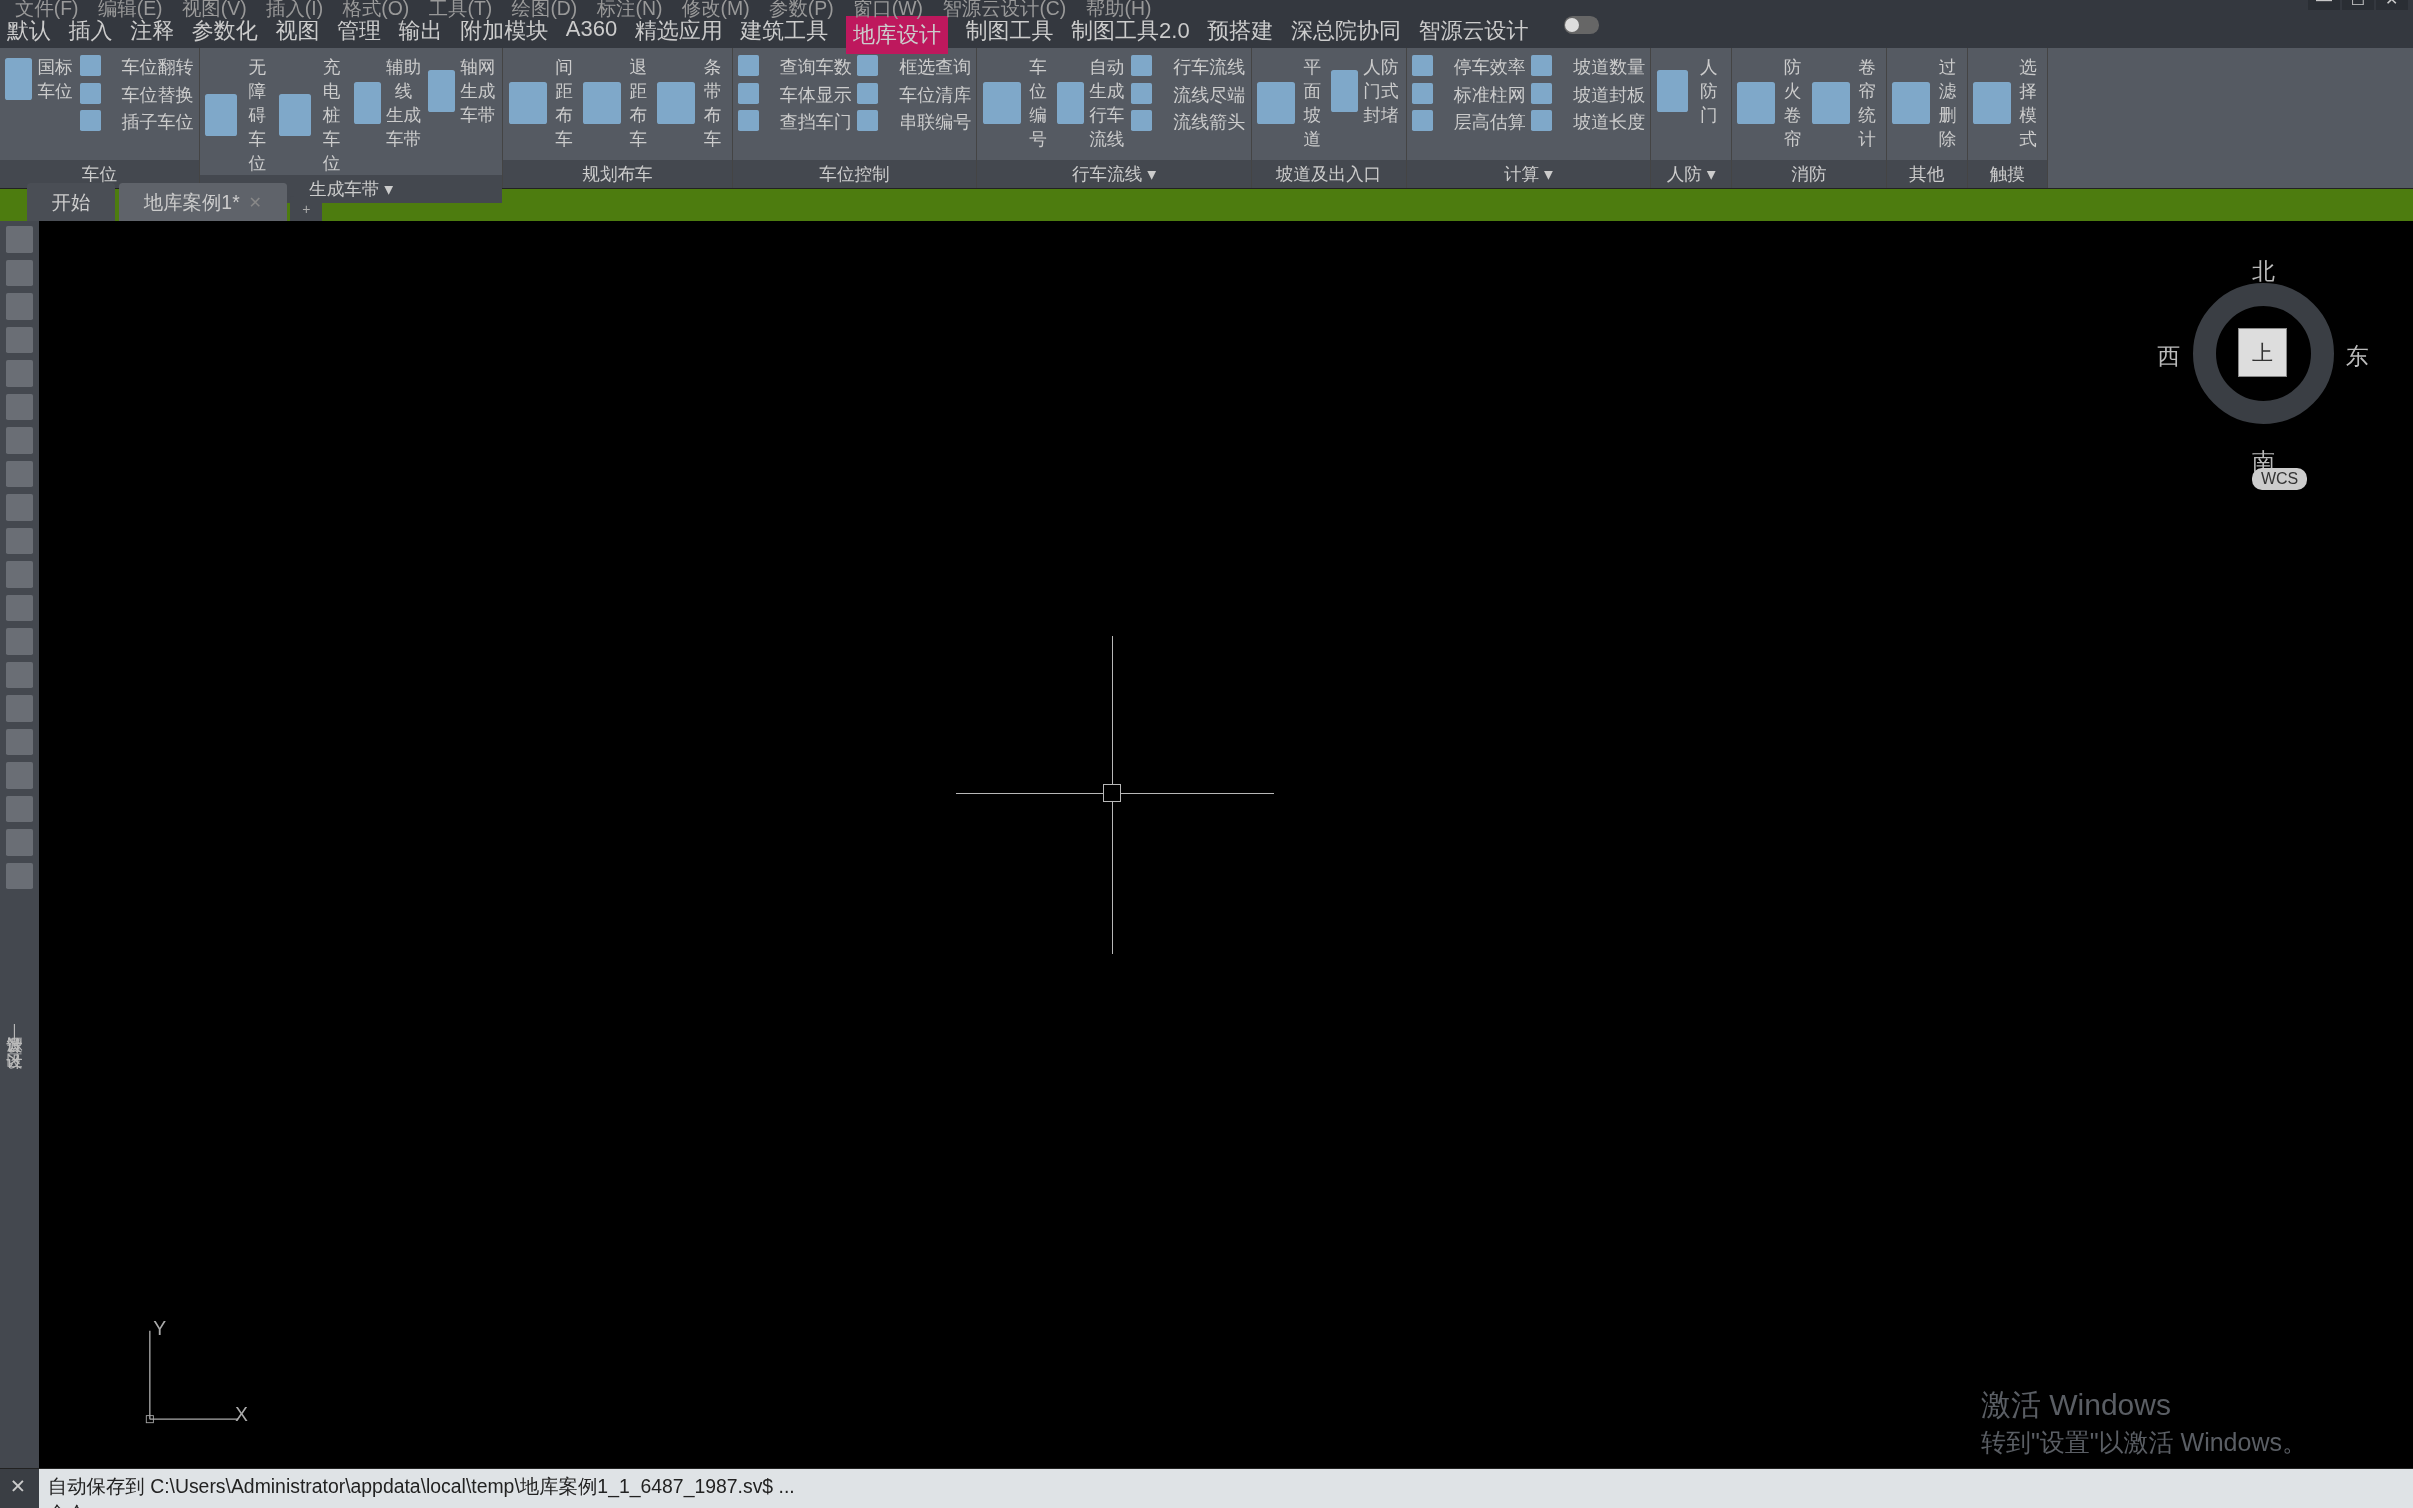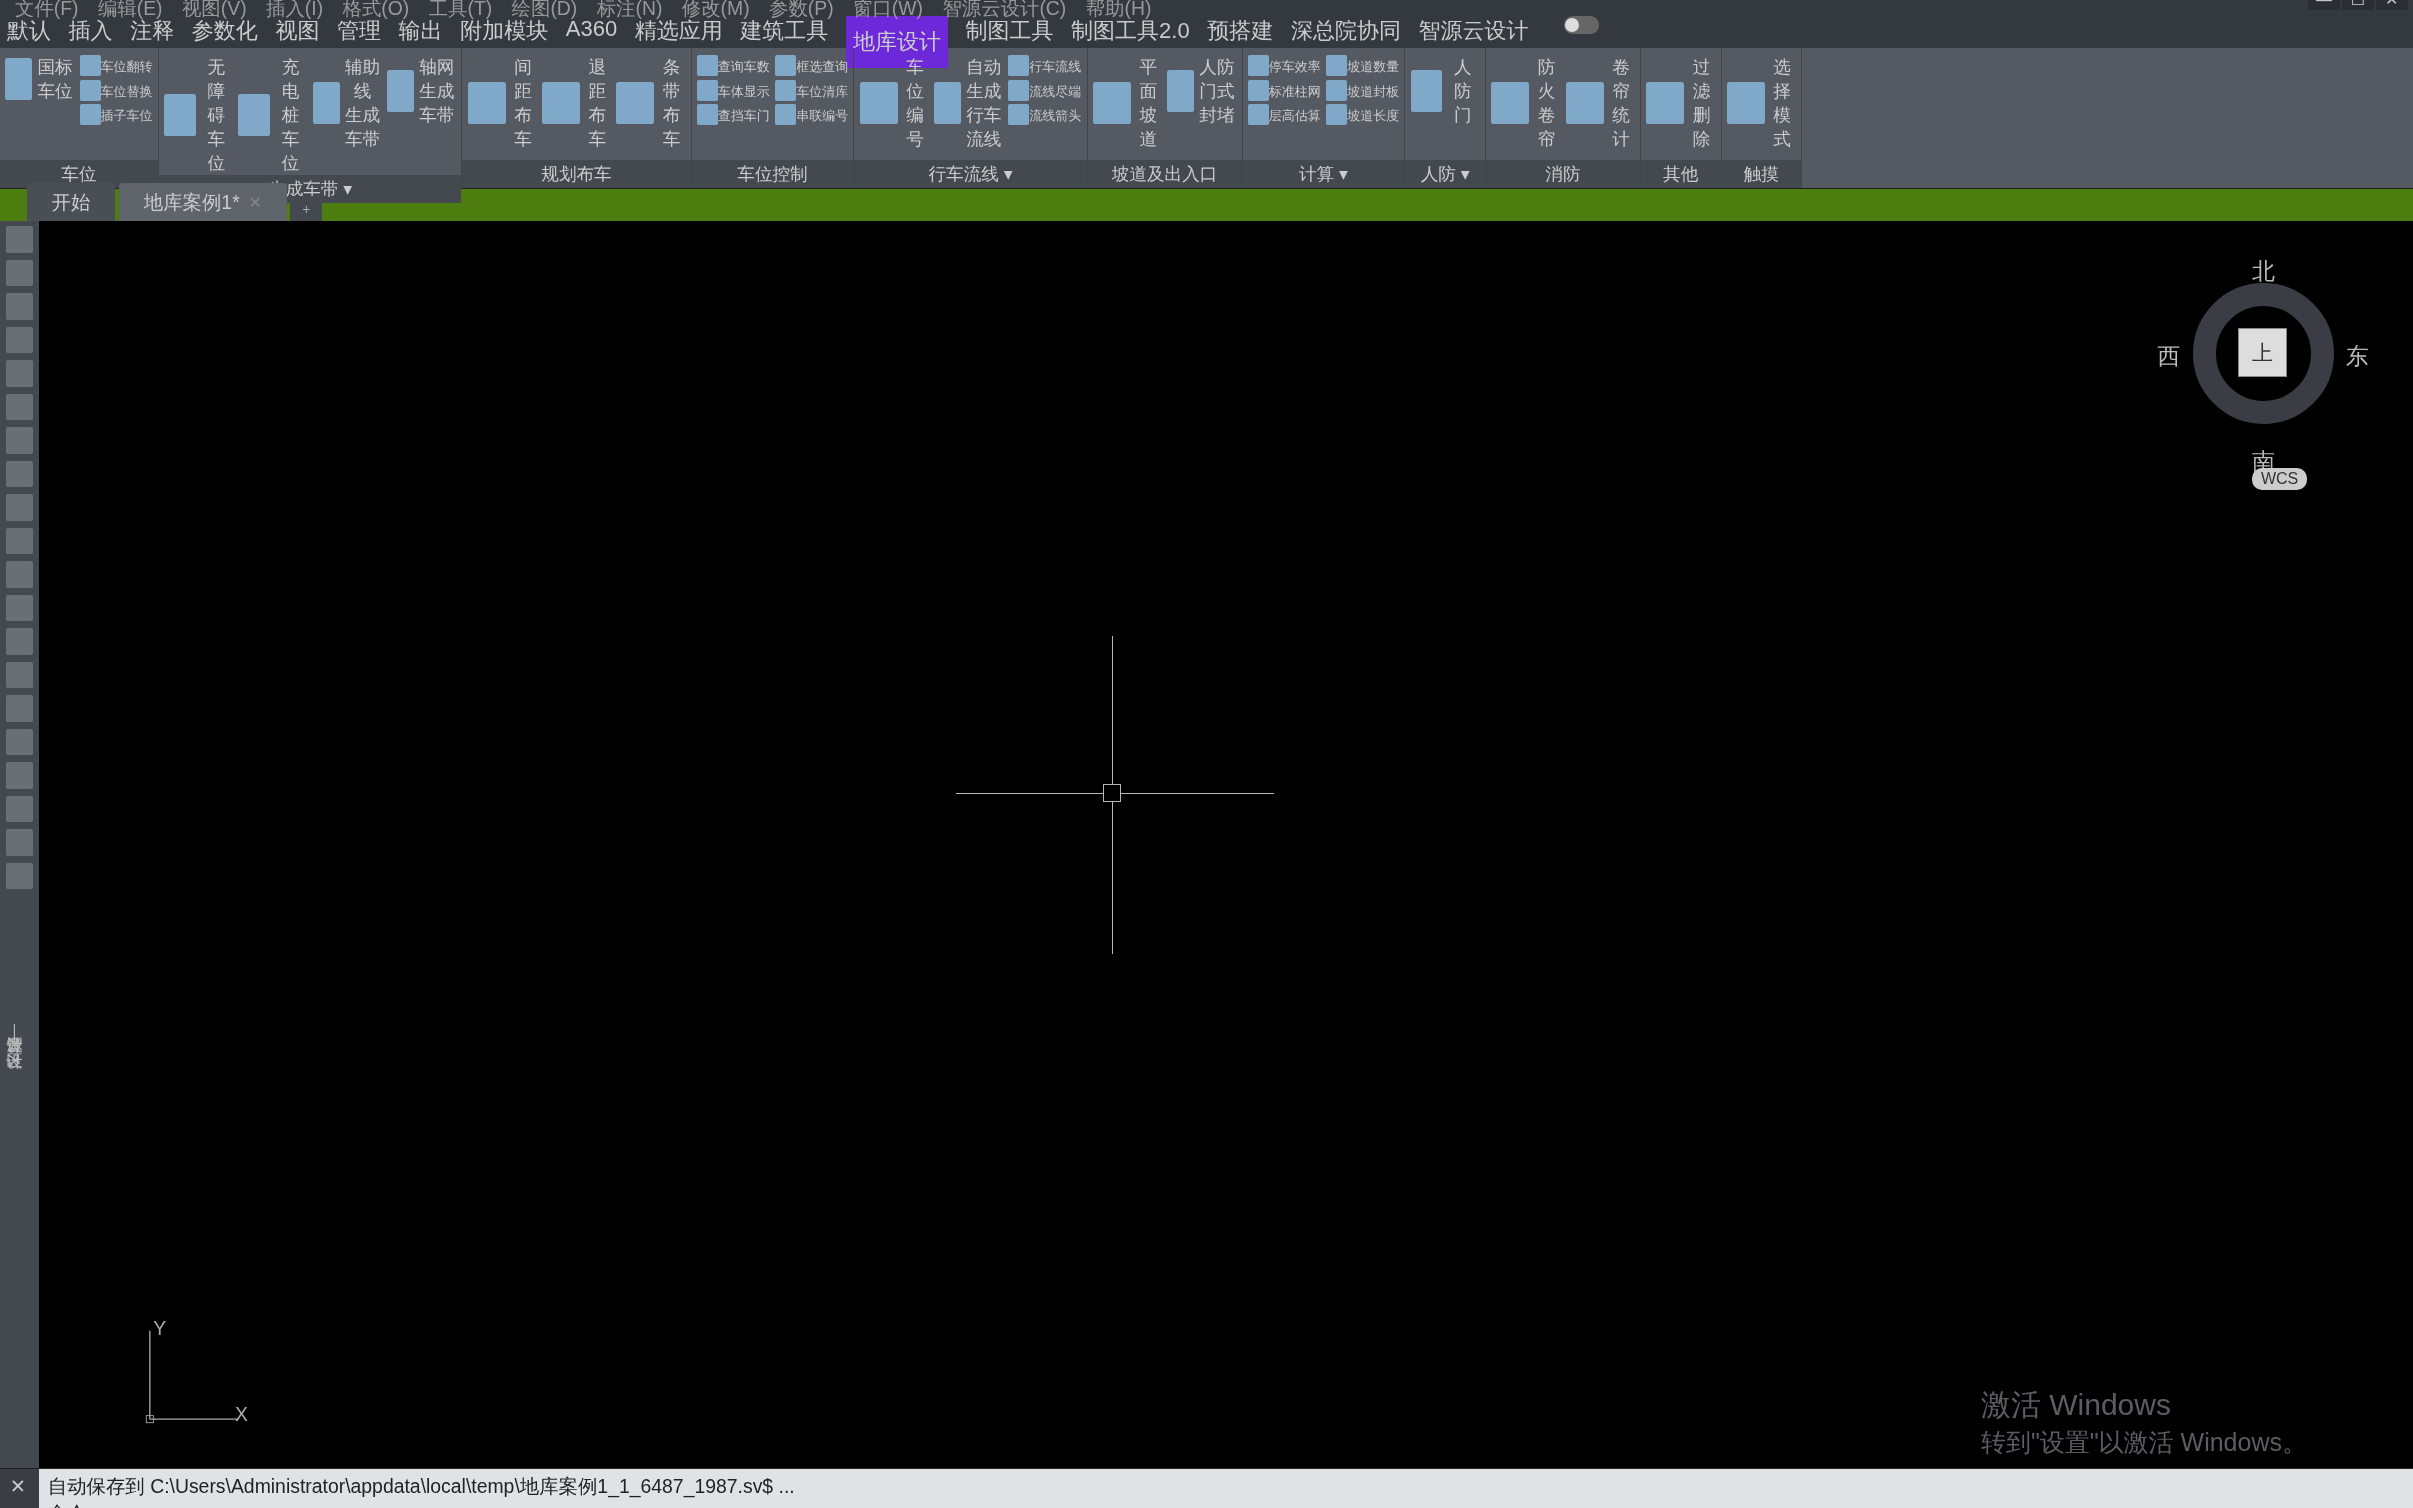--- a/index.html
+++ b/index.html
@@ -8,21 +8,21 @@
 .top-menu span{margin-right:19.4px}
 .menu-bar{background:#34383f;height:32px;display:flex;align-items:flex-start;padding:0 7px;font-size:22px;color:#ccc}
 .menu-bar span{margin-right:17.6px;cursor:pointer}
 .ribbon{background:#555a62;height:141px;display:flex;border-bottom:0.9px solid #222}
 .ribbon-panel{border-right:0.9px solid #444;display:flex;flex-direction:column;justify-content:space-between;padding:3.5px 5.3px 0}
 .panel-title{background:#44484f;color:#ccc;font-size:17.6px;text-align:center;padding:1.8px 0;margin:0 -5.3px}
 .panel-body{display:flex;gap:5.3px;flex:1;align-items:flex-start;padding-top:3.5px}
 .big-btn{display:flex;flex-direction:row;align-items:center;justify-content:space-between;width:69px;cursor:pointer;color:#ccc;font-size:17.6px;text-align:center;gap:3.5px}
 .big-btn .ico{width:49px;height:42px;background:#7fa8c9;border-radius:2.6px;display:flex;align-items:center;justify-content:center}
 .small-btns{display:flex;flex-direction:column;gap:3.5px}
-.small-btn{display:flex;align-items:flex-end;gap:0;font-size:13px;color:#ccc;cursor:pointer;white-space:nowrap}
+.small-btn{display:flex;align-items:flex-start;gap:21px;font-size:18px;color:#ccc;cursor:pointer;white-space:nowrap}
 .small-btn .sico{width:21px;height:21px;background:#7fa8c9;border-radius:1.8px}
 .doc-tabs{background:#4d7c0f;height:32px;display:flex;align-items:flex-end;padding-left:26.5px}
 .doc-tab{background:#5f636a;padding:5.3px 25px;font-size:19.4px;color:#ccc;border-radius:3.5px 3.5px 0 0;margin-right:3.5px;display:flex;align-items:center;gap:8.8px}
 .doc-tab.start{background:#4a4e55}
 .doc-tab .close{color:#888;font-size:16px}
 .plus-tab{width:32px;height:25px;background:#44484f;display:flex;align-items:center;justify-content:center;color:#aaa;border-radius:3.5px 3.5px 0 0}
 .workspace{position:relative;background:#000;height:1247px;display:flex}
 .tool-palette{width:39px;background:#44484f;display:flex;flex-direction:column;align-items:center;padding-top:5.3px;gap:7px}
 .tool-palette .t{width:26.5px;height:26.5px;background:#6a6e75;border-radius:1.8px;cursor:pointer}
 .vtext{writing-mode:vertical-rl;color:#bbb;font-size:16px;position:absolute;left:1.8px;top:794px;background:#44484f;padding:8.8px 1.8px}
@@ -36,21 +36,21 @@
 .viewcube .ring{position:absolute;inset:26.5px;border:23px solid #3a3e44;border-radius:50%}
 .viewcube .face{position:absolute;left:72px;top:72px;width:49px;height:49px;background:#ddd;color:#333;display:flex;align-items:center;justify-content:center;font-size:21px;border:1.8px solid #888}
 .viewcube .dir{position:absolute;color:#bbb;font-size:23px}
 .viewcube .n{left:86px;top:0}.viewcube .s{left:86px;bottom:-26.5px}.viewcube .w{left:-8.8px;top:85px}.viewcube .e{right:-8.8px;top:85px}
 .wcs{position:absolute;right:106px;top:247px;background:#ccc;color:#333;font-size:16px;padding:1.8px 8.8px;border-radius:10px}
 .cmd-area{background:#3a3e44;border-top:0.9px solid #222}
 .cmd-history{background:#dfe3e6;color:#222;font-size:19.4px;padding:3.5px 8.8px;font-family:Consolas,monospace;height:51px;margin-left:39px}
 .close-x{position:absolute;left:5.3px;width:25px;height:25px;color:#ccc;font-size:19.4px;display:flex;align-items:center;justify-content:center;cursor:pointer}
 .watermark{position:absolute;right:106px;bottom:8.8px;color:#5a5e64;font-size:25px;text-align:left}
 .watermark .l1{font-size:30px}
-.active-tab{background:#6d28d9;padding:11px 7px}
+.active-tab{background:#be185d;padding:4px 7px}
 .win-controls{position:absolute;right:5.3px;top:-10.6px;display:flex;gap:1.8px}
 .win-controls div{width:32px;height:21px;background:#2a2e34;color:#ccc;display:flex;align-items:center;justify-content:center;font-size:16px;cursor:pointer}
 .toggle{display:inline-flex;align-items:center;width:35px;height:17.6px;background:#666;border-radius:8.8px;margin-left:17.6px;position:relative}
 .toggle::after{content:"";width:14px;height:14px;background:#ddd;border-radius:50%;position:absolute;left:1.8px}
 </style>
 </head>
 <body>
 
 <div class="top-menu" style="position:relative">
   <div class="win-controls">

